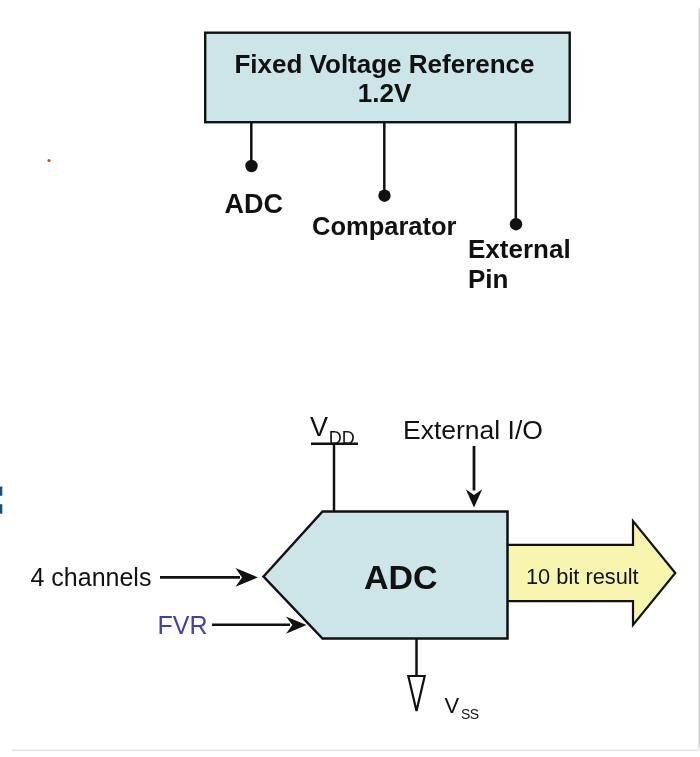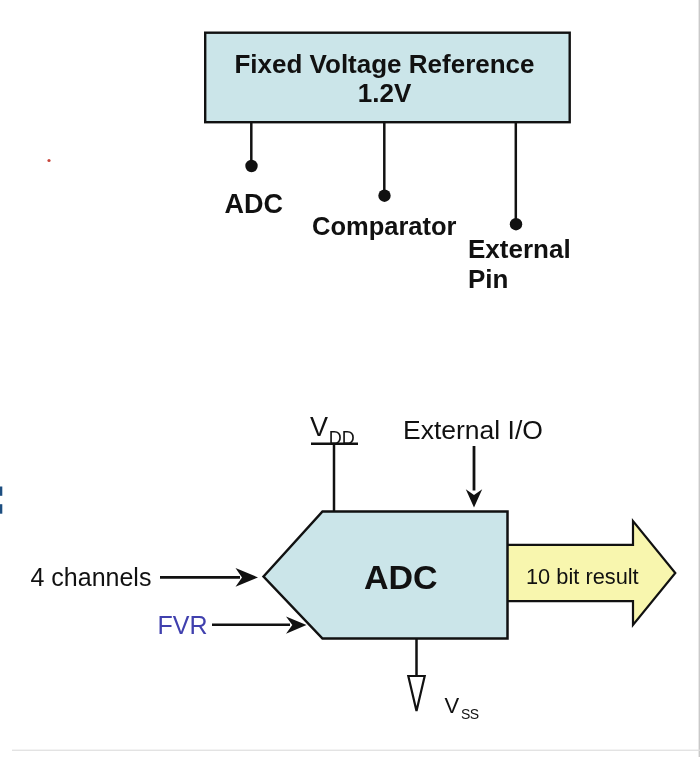--- a/index.html
+++ b/index.html
@@ -1,17 +1,17 @@
 <!DOCTYPE html>
 <html><head>
 <meta charset="utf-8">
 <style>
   html,body{margin:0;padding:0;background:#ffffff;}
   #page{position:relative;width:700px;height:757px;overflow:hidden;background:#ffffff;
-        font-family:"Liberation Sans", sans-serif;}
+        font-family:"Liberation Sans", sans-serif;border-radius:13px;}
   svg{display:block;}
 </style>
 </head>
 <body>
 <div id="page">
 <svg width="700" height="757" viewBox="0 0 700 757" xmlns="http://www.w3.org/2000/svg">
 
   <rect x="698.6" y="0" width="1.6" height="757" fill="#c9c9c9"></rect>
 
   <rect x="12" y="749.6" width="688" height="1.3" fill="#e0e0e0"></rect>

